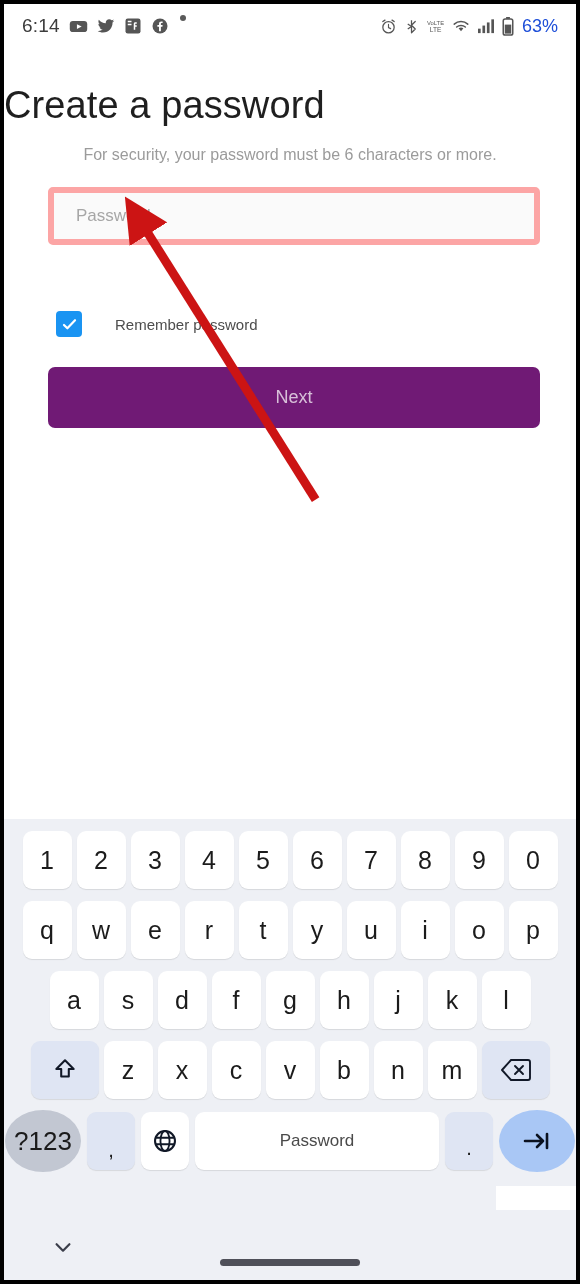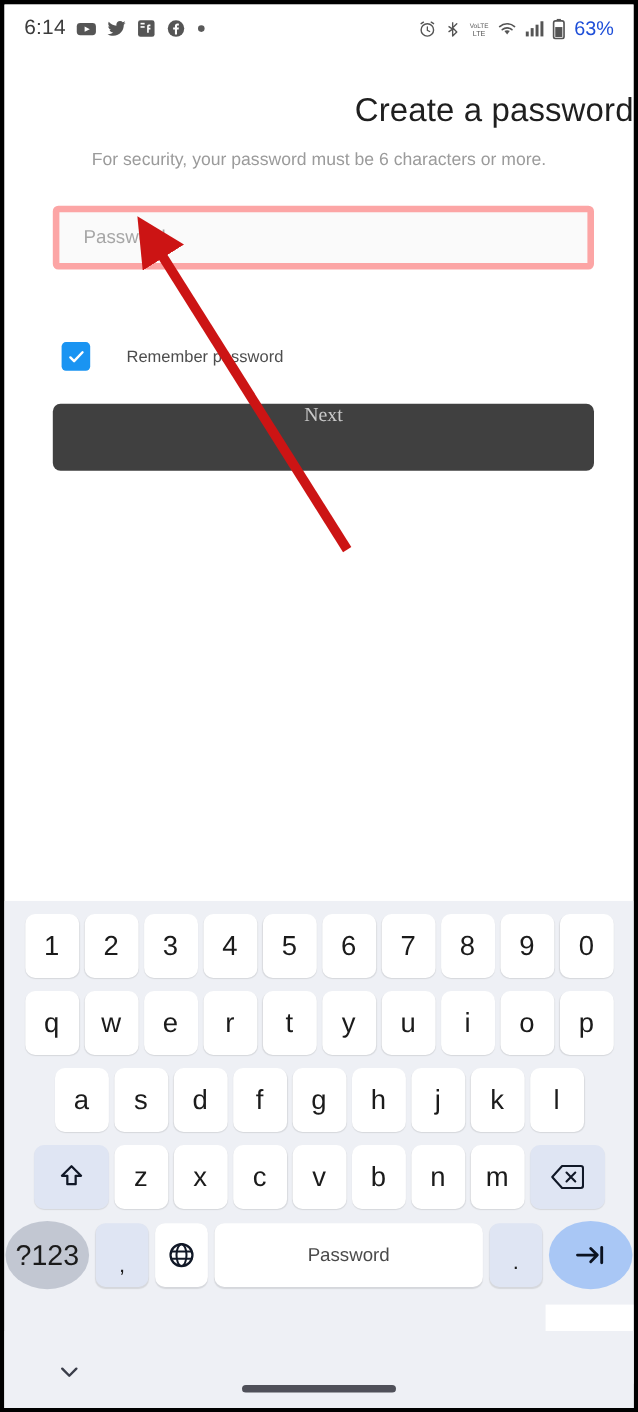--- a/index.html
+++ b/index.html
@@ -19,34 +19,34 @@
 
   
   .statusbar {
     position: absolute; top: 0; left: 0; right: 0;
     height: 44px;
     display: flex; align-items: center;
     padding: 0 18px;
     background: #ffffff;
     color: #4a4a4a;
   }
-  .sb-left { display: flex; align-items: center; gap: 9px; flex: 1; }
+  .sb-left { display: flex; gap: 9px; flex: 1; }
   .sb-time { font-size: 19px; color: #3c3c3c; letter-spacing: .2px; }
   .sb-right { display: flex; align-items: center; gap: 7px; }
   .sb-right .pct { font-size: 18px; color: #1d4ed8; margin-left: 1px; }
   .ico { display: inline-flex; align-items: center; justify-content: center; }
   .dot-ico { width: 6px; height: 6px; border-radius: 50%; background: #5a5a5a; display:inline-block; margin-left: 2px;}
 
   
   .content { position: absolute; top: 44px; left: 0; right: 0; bottom: 0; background:#fff; }
 
   .title {
     margin-top: 36px;
-    text-align: right;
-    font-size: 30px;
+    text-align: left;
+    font-size: 38px;
     color: #1f1f1f;
     font-weight: 400;
     letter-spacing: .1px;
   }
   .subtitle {
     margin-top: 19px;
     text-align: center;
     font-size: 16px;
     color: #9b9b9b;
     font-weight: 400;
@@ -78,25 +78,24 @@
   .checkrow .lbl {
     margin-left: 33px;
     font-size: 15px;
     color: #4d4d4d;
   }
 
   .nextbtn {
     position: absolute;
     left: 44px; top: 319px;
     width: 492px; height: 61px;
-    background: #404040;
+    background: #701a75;
     border-radius: 7px;
-    display: flex; align-items: flex-start; justify-content: center;
+    display: flex; align-items: center; justify-content: center;
     border: none;
-    font-family: Liberation Serif, serif;
   }
   .nextbtn .t {
     font-size: 18px;
     color: rgba(255,255,255,.72);
     font-weight: 500;
   }
 
   
   .arrow-layer { position: absolute; inset: 0; pointer-events: none; }
 

